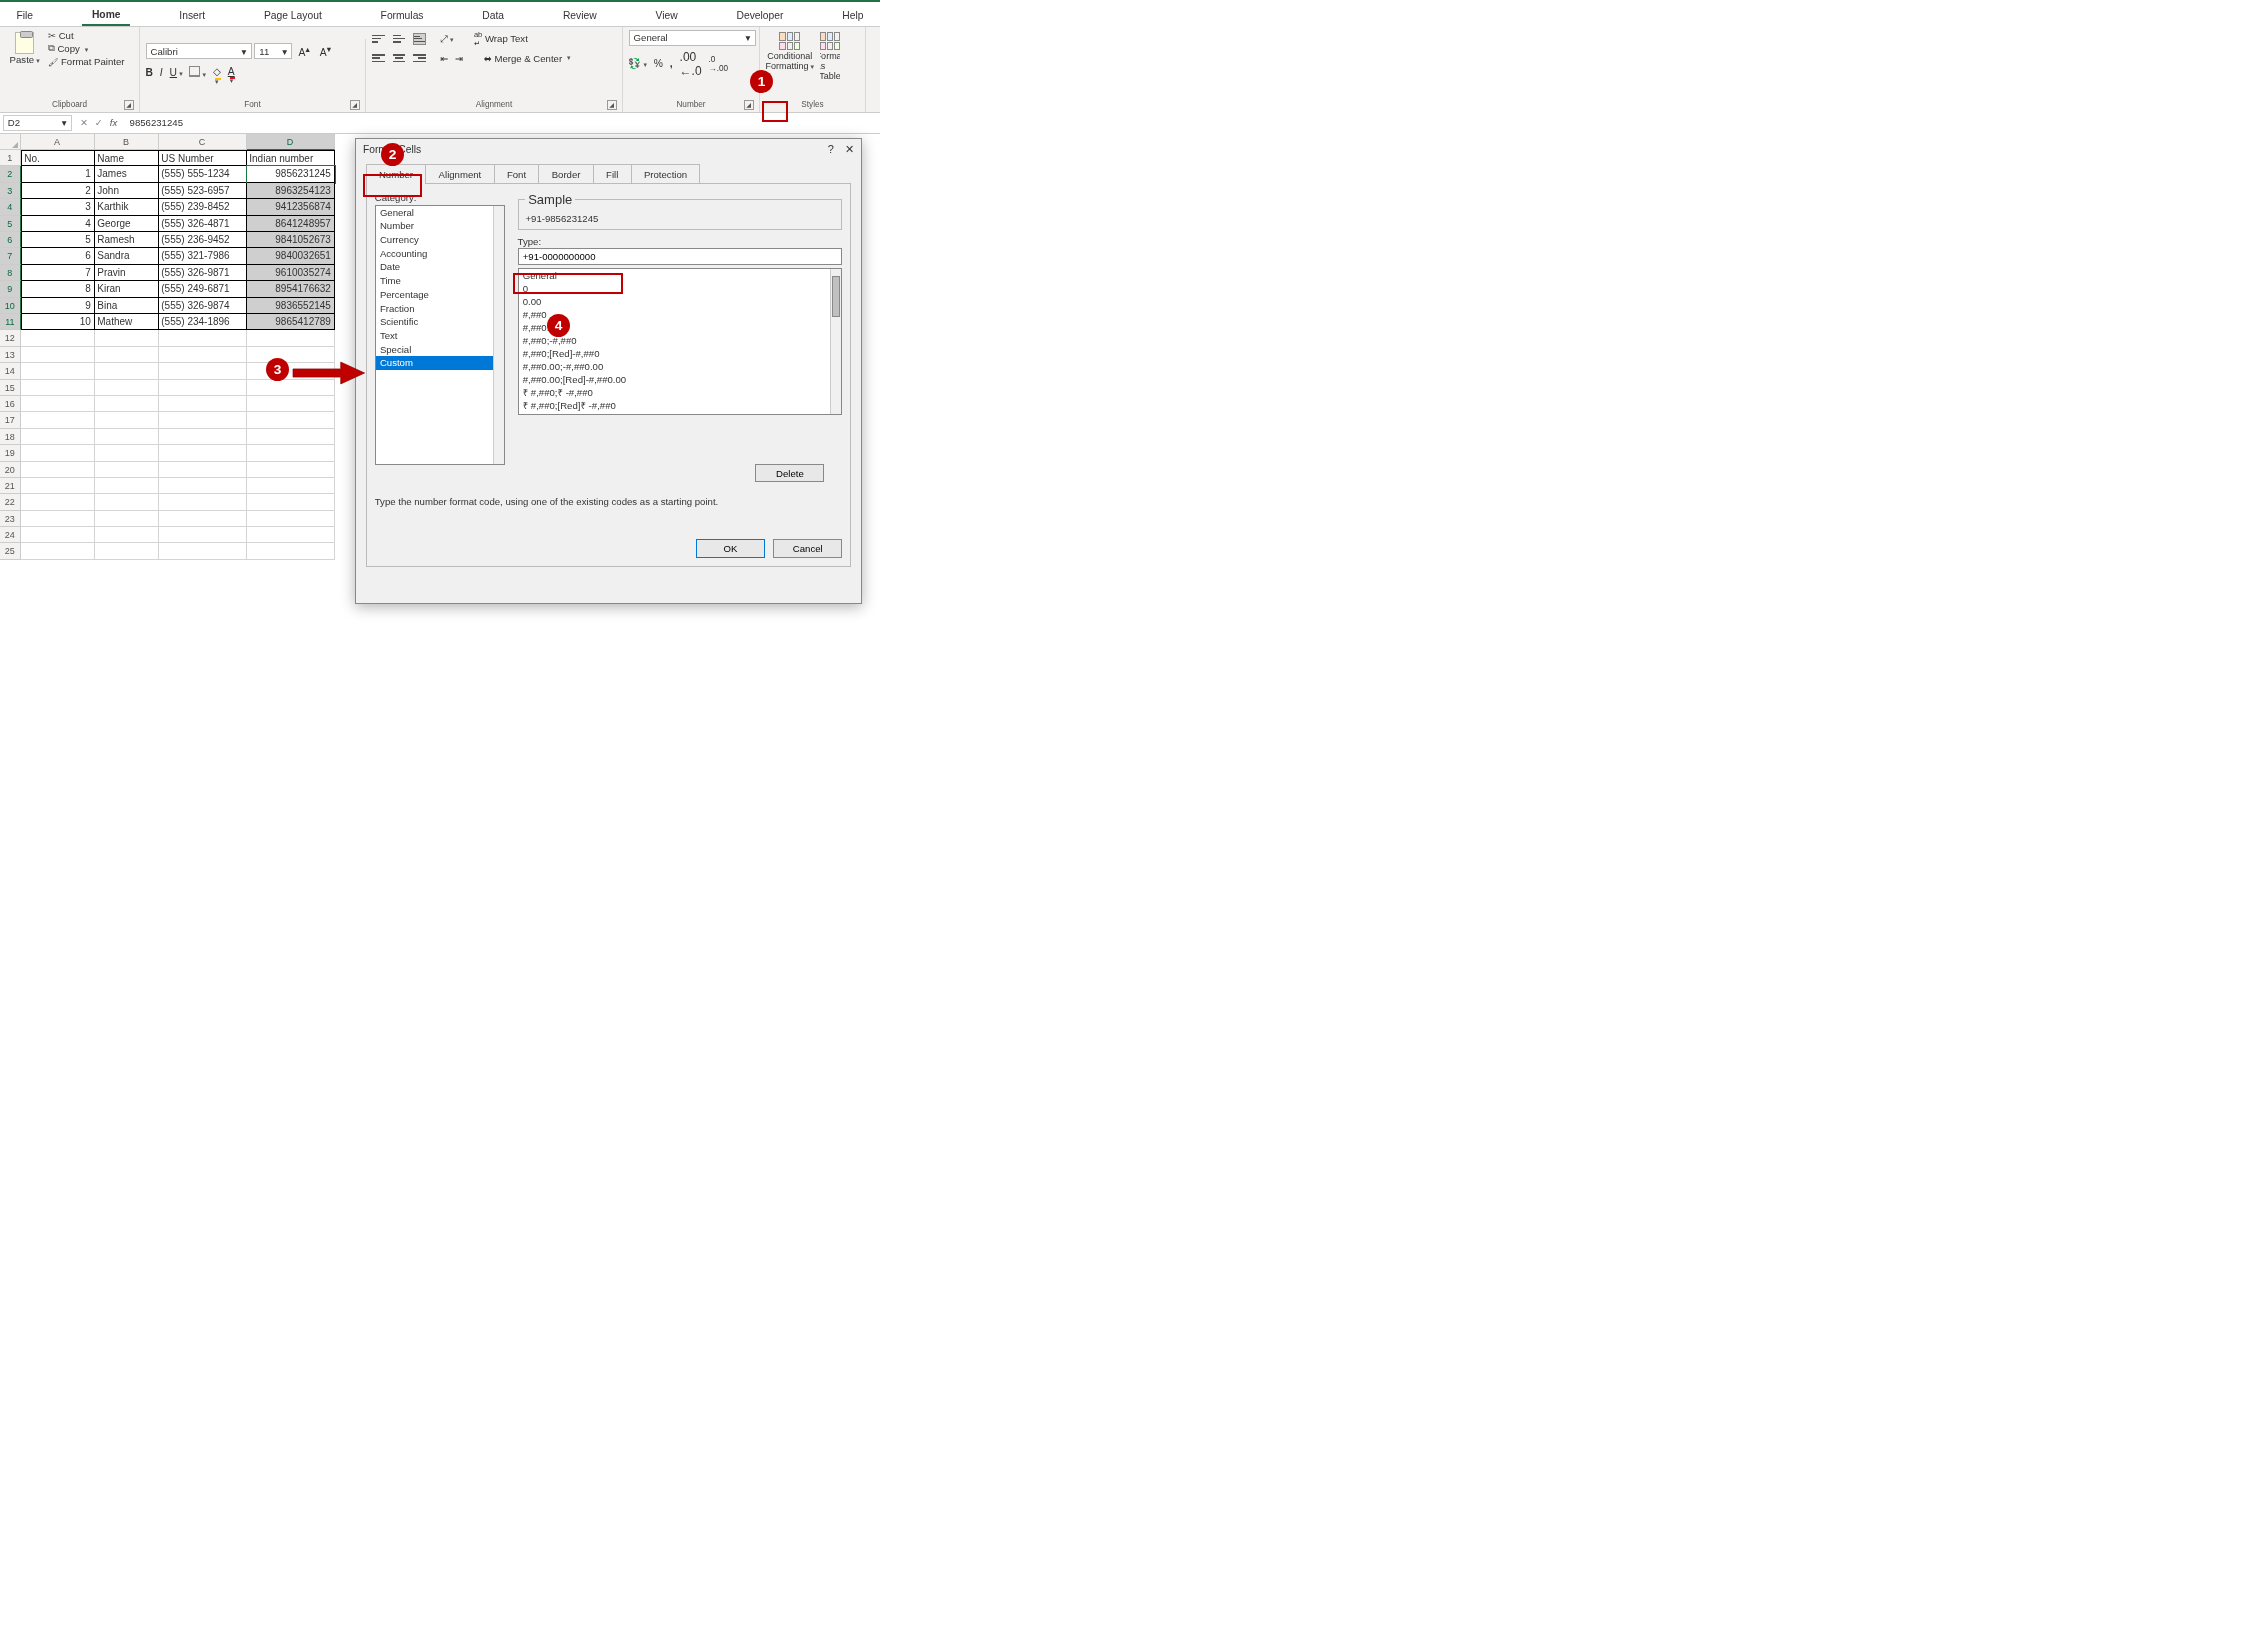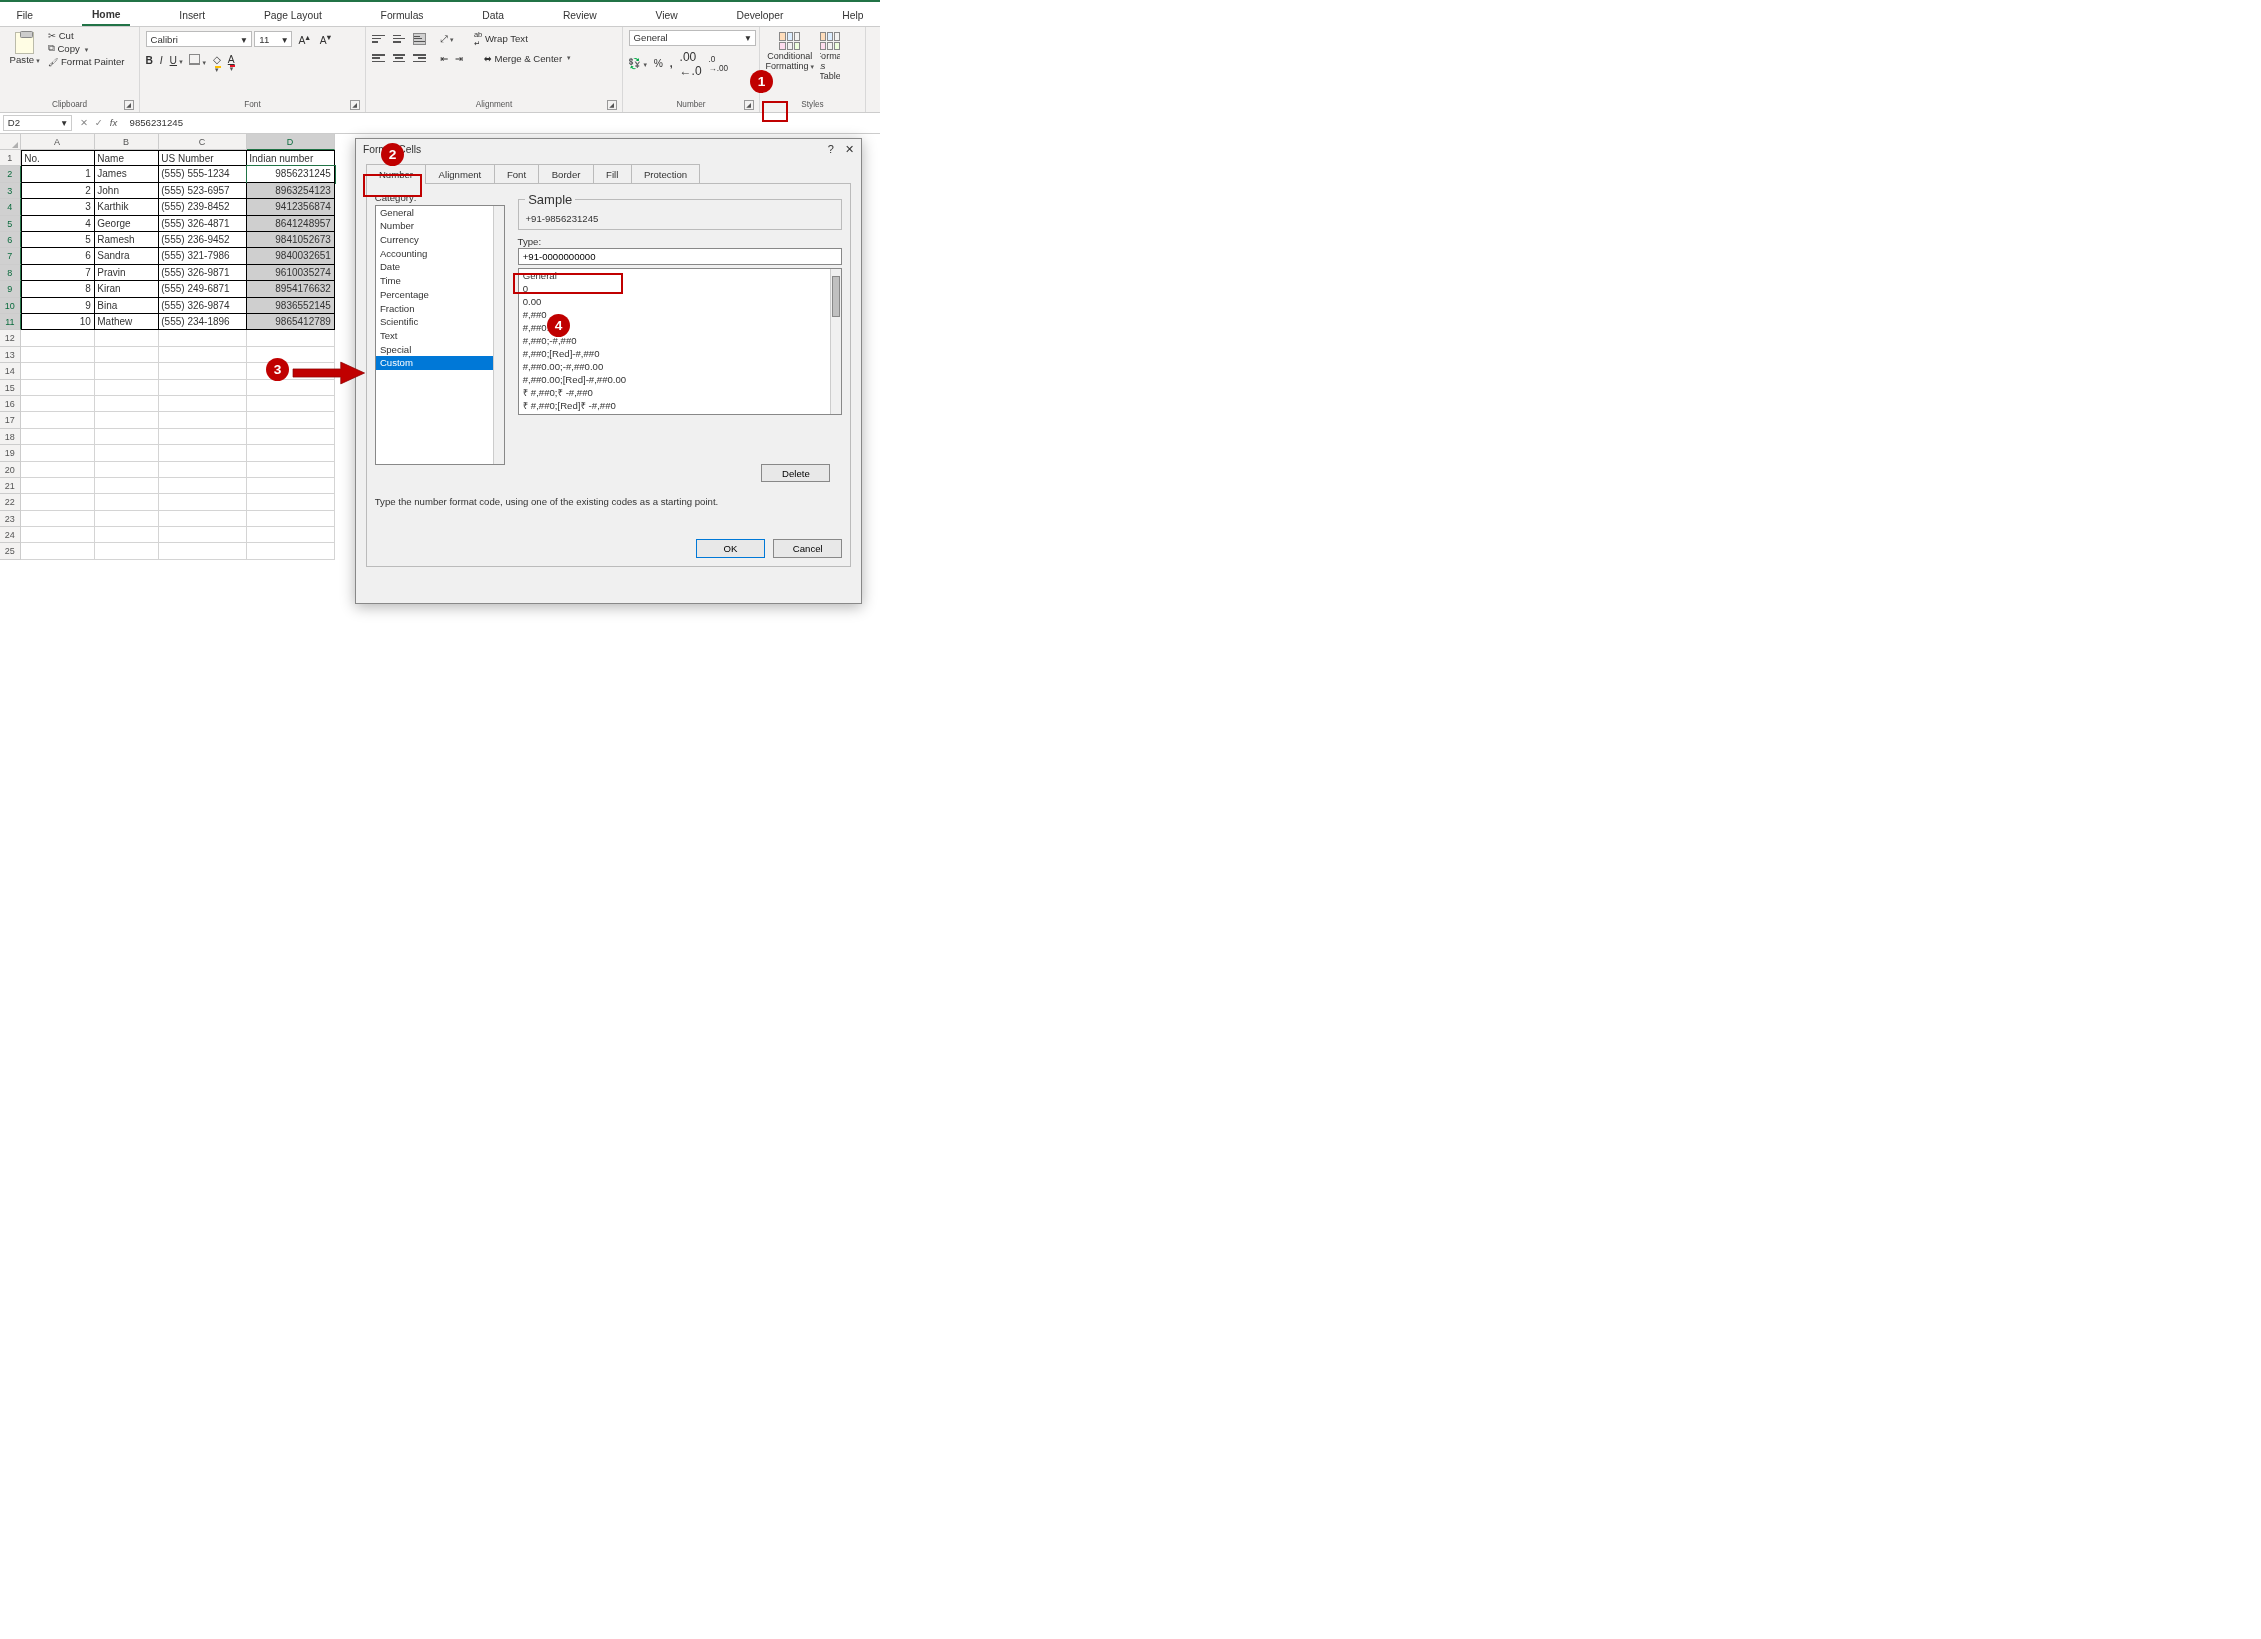--- a/index.html
+++ b/index.html
@@ -15,21 +15,21 @@
 .clipboard { width: 140px; }
 .clip-row { display: flex; gap: 4.1px; }
 .paste-big { display: flex; flex-direction: column; align-items: center; padding: 2.7px 4.1px; }
 .paste-icon { width: 19px; height: 22px; border: 0.7px solid #bba; background: #fffde4; position: relative; }
 .paste-icon::before { content:""; position:absolute; top:-2.7px; left:4.1px; width:11px; height:5.5px; background:#ccc; border:0.7px solid #888; border-radius:1.4px; }
 .clip-actions { display: flex; flex-direction: column; gap: 1.4px; font-size: 9.6px; }
 .clip-actions span { display: flex; align-items: flex-end; gap: 2.7px; }
 .scissors::before { content: "✂"; color: #444; }
 .copybtn::before { content: "⧉"; color: #444; }
 .painter::before { content: "🖌"; color: #444; font-size: 8.2px; }
-.fontgrp { width: 226px; }
+.fontgrp { width: 226px; margin-top: 12px; }
 .fontrow1 { display: flex; gap: 2.7px; align-items: center; }
 .combo { border: 0.7px solid #bbb; background: #fff; padding: 1.4px 4.1px; display: flex; align-items: center; justify-content: space-between; }
 .combo.fname { width: 106px; }
 .combo.fsize { width: 38px; }
 .smallbtn { border: 0.7px solid transparent; padding: 1.4px 2.7px; font-size: 10.3px; }
 .fontrow2 { display: flex; gap: 6.9px; align-items: center; margin-top: 4.1px; }
 .fontrow2 span { font-size: 10.3px; }
 .bord { border: 0.7px solid #888; width: 11px; height: 11px; display: inline-block; position: relative; }
 .bord::after { content:""; position:absolute; left:0; right:0; bottom:0; height:0.7px; background:#888; }
 .fill { position: relative; }
@@ -91,21 +91,21 @@
 .rightpane { position: absolute; left: 151px; top: 8.2px; right: 8.2px; }
 .sample { border: 0.7px solid #bbb; padding: 4.1px 6.9px; margin-bottom: 5.5px; position: relative; }
 .sample legend { font-size: 13px; padding: 0 2.7px; }
 .sampval { font-size: 9.6px; padding: 1.4px 0; }
 .typelabel { font-size: 9.6px; margin-top: 4.1px; }
 .typebox { width: 100%; border: 0.7px solid #888; background: #fff; padding: 2.1px 4.1px; font-size: 9.6px; margin-top: 1.4px; }
 .fmtlist { width: 100%; height: 147px; border: 0.7px solid #888; background: #fff; margin-top: 2.7px; overflow: hidden; position: relative; }
 .fmtlist .scroll { position:absolute; right:0; top:0; bottom:0; width:11px; background:#f0f0f0; border-left:0.7px solid #ccc; }
 .fmtlist .thumb { position:absolute; right:1.4px; top:6.9px; width:8.2px; height:41px; background:#c0c0c0; border:0.7px solid #888; }
 .fmtitem { padding: 0 4.1px; font-size: 9.6px; line-height: 13px; }
-.delbtn { position: absolute; right: 20px; top: 280px; width: 69px; height: 18px; border: 0.7px solid #888; background: #e8e8e8; font-size: 9.6px; }
+.delbtn { position: absolute; right: 26px; top: 280px; width: 69px; height: 18px; border: 0.7px solid #888; background: #e8e8e8; font-size: 9.6px; }
 .hint { position: absolute; left: 8.2px; top: 312px; font-size: 9.6px; }
 .dlg-buttons { position: absolute; right: 8.2px; bottom: 8.2px; display: flex; gap: 8.2px; }
 .dlg-btn { width: 69px; height: 19px; border: 0.7px solid #888; background: #e8e8e8; font-size: 9.6px; }
 .dlg-btn.primary { border: 1.4px solid #0078d7; }
 .callout { position: absolute; width: 23px; height: 23px; background: #c00000; border-radius: 50%; color: #fff; font-weight: bold; font-size: 13.7px; text-align: center; line-height: 23px; z-index: 50; }
 .redbox { position: absolute; border: 2.1px solid #c00000; z-index: 40; pointer-events: none; }
 .arrow3 { position: absolute; left: 293px; top: 362px; z-index: 45; }
 .arrow3 svg { overflow: visible; }
 .chev::after { content: "▾"; font-size: 6.9px; color: #555; margin-left: 2.1px; }
 </style>

